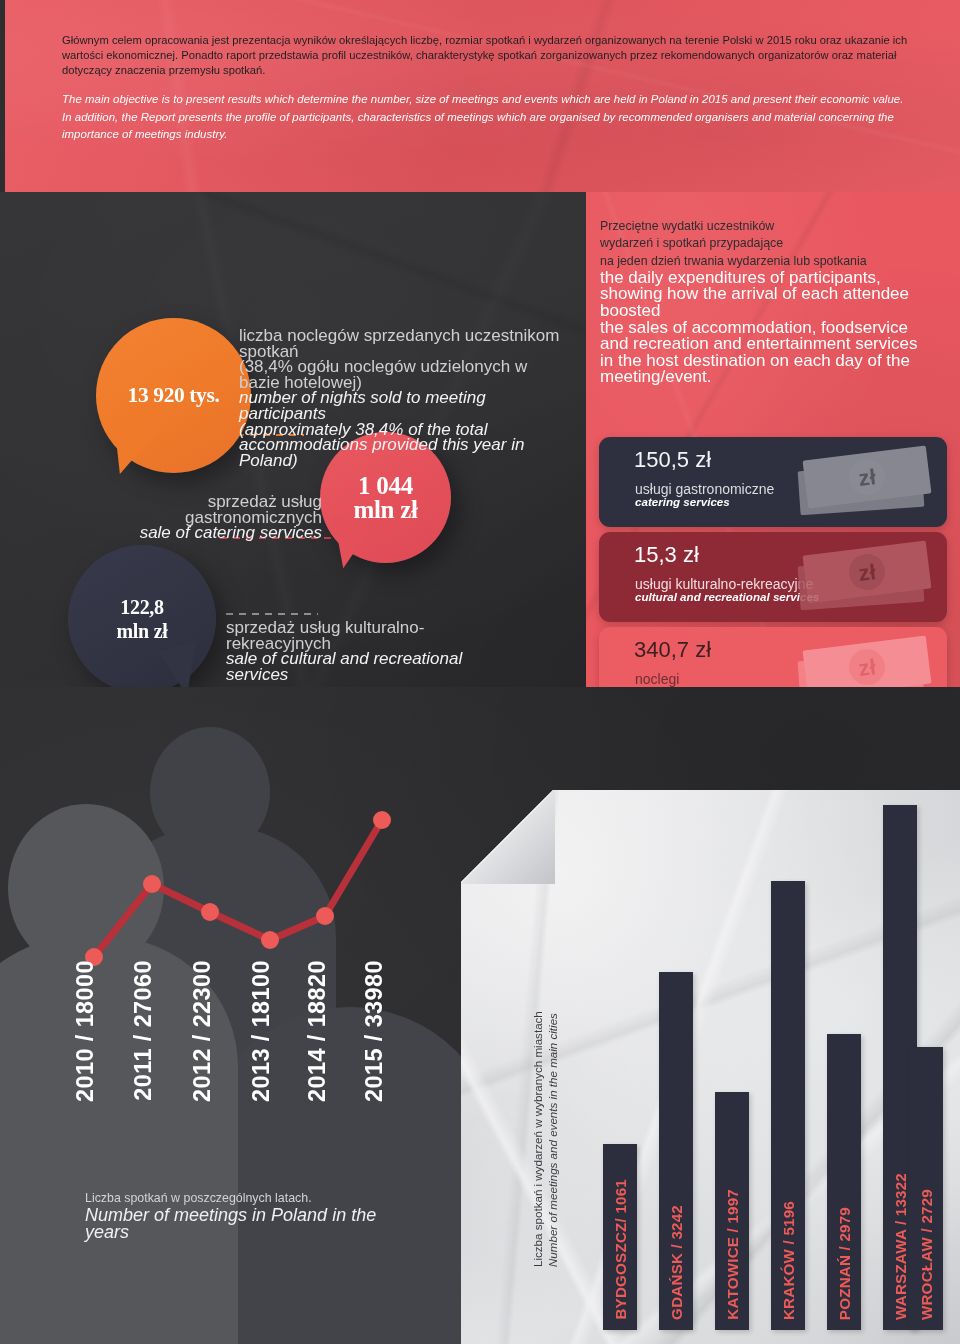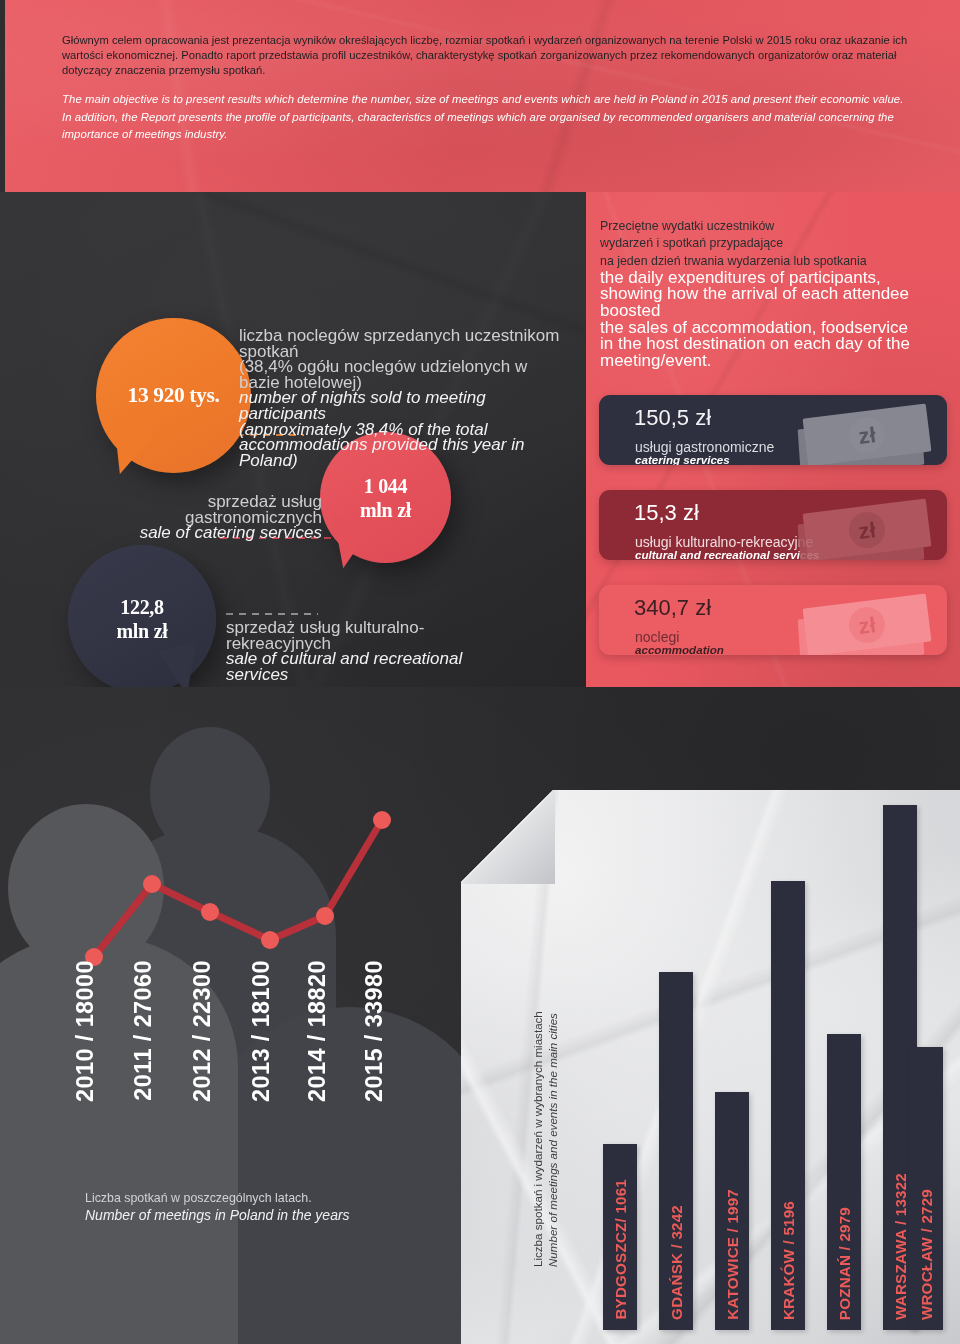--- a/index.html
+++ b/index.html
@@ -72,21 +72,21 @@
     left:6px; top:104px;
     border-left:28px solid transparent;
     border-right:18px solid transparent;
     border-top:52px solid #ef7b2a;
     transform:rotate(22deg);
   }
 
   .b-red{
     left:320px; top:432px; width:131px; height:131px;
     background:linear-gradient(150deg,#e8585f 0%, #e4505a 55%, #dd4a55 100%);
-    font-size:20px; line-height:24px; letter-spacing:-.3px;
+    font-size:25px; line-height:24px; letter-spacing:-.3px;
   }
   .b-red .tail{
     left:6px; top:88px;
     border-left:24px solid transparent;
     border-right:16px solid transparent;
     border-top:48px solid #e4505a;
     transform:rotate(16deg);
   }
 
   .b-navy{
@@ -132,22 +132,22 @@
   .rpanel .tex{
     position:absolute; inset:0;
     background:
       linear-gradient(70deg, transparent 35%, rgba(255,255,255,.04) 36%, transparent 37%),
       linear-gradient(-60deg, transparent 62%, rgba(0,0,0,.05) 63%, transparent 64%);
   }
   .rp-head{ position:absolute; left:14px; top:26px; width:348px; }
   .rp-head .pl{ color:#2d2d30; font-size:12.4px; line-height:17.3px; }
   .rp-head .en{ color:#ffffff; font-size:17px; line-height:16.6px; }
 
-  .card{ position:absolute; left:13px; width:348px; height:70px; border-radius:11px;
-    overflow:hidden; box-shadow:0 3px 8px rgba(0,0,0,.18); }
+  .card{ position:absolute; left:13px; width:348px; height:90px; border-radius:11px;
+    overflow:hidden; box-shadow:0 3px 8px rgba(0,0,0,.18);margin-top:42px; }
   .card .amt{ position:absolute; left:35px; top:10px; font-size:22px; font-weight:400; }
   .card .lpl{ position:absolute; left:36px; top:44px; font-size:14px; }
   .card .len{ position:absolute; left:36px; top:58px; font-size:11.6px; font-style:italic; font-weight:700;text-align:center; }
 
   .card1{ top:203px; background:#2e3040; }
   .card1 .amt{ color:#f4f4f6; }
   .card1 .lpl{ color:#dcdce1; }
   .card1 .len{ color:#ffffff; }
 
   .card2{ top:298px; background:#8e2a36; }
@@ -184,21 +184,21 @@
   .linechart svg{ width:100%; height:100%; overflow:visible; }
 
   .yearlabels{ position:absolute; left:72px; top:960px; width:360px; height:210px; }
   .ylab{ position:absolute; top:0;
     writing-mode:vertical-rl; transform:rotate(180deg);
     color:#ffffff; font-size:23.5px; font-weight:700; letter-spacing:.4px;
     white-space:nowrap; }
 
   .lc-cap{ position:absolute; left:85px; top:1190px; width:320px; }
   .lc-cap .pl{ color:#d3d3d6; font-size:12.4px; line-height:17px; }
-  .lc-cap .en{ color:#f0f0f2; font-size:14px; line-height:17px; font-style:italic; }
+  .lc-cap .en{ color:#f0f0f2; font-size:18px; line-height:17px; font-style:italic; }
 
   
   .paper{
     position:absolute; left:461px; top:790px; width:499px; height:554px;
     background:#cfd0d2;
     background-image:
       radial-gradient(ellipse at 20% 15%, #f2f2f3, transparent 60%),
       radial-gradient(ellipse at 75% 40%, #e6e7e8, transparent 55%),
       radial-gradient(ellipse at 45% 80%, #dcdddf, transparent 60%),
       linear-gradient(150deg,#e9eaeb 0%, #d2d3d6 40%, #e4e5e7 70%, #c9cacd 100%);
@@ -298,20 +298,21 @@
 
   <div class="rpanel">
     <div class="tex"></div>
     <div class="rp-head">
       <div class="pl">Przeciętne wydatki uczestników</div>
       <div class="pl">wydarzeń i spotkań przypadające</div>
       <div class="pl">na jeden dzień trwania wydarzenia lub spotkania</div>
       <div class="en">the daily expenditures of participants,</div>
       <div class="en">showing how the arrival of each attendee boosted</div>
       <div class="en">the sales of accommodation, foodservice</div>
+      <div class="en">and recreation and entertainment services</div>
       <div class="en">in the host destination on each day of the meeting/event.</div>
     </div>
 
     <div class="card card1">
       <div class="amt">150,5 zł</div>
       <div class="lpl">usługi gastronomiczne</div>
       <div class="len">catering services</div>
       <div class="money">
         <svg viewBox="0 0 150 70">
           <g fill="#8d8e96" opacity="0.82">

